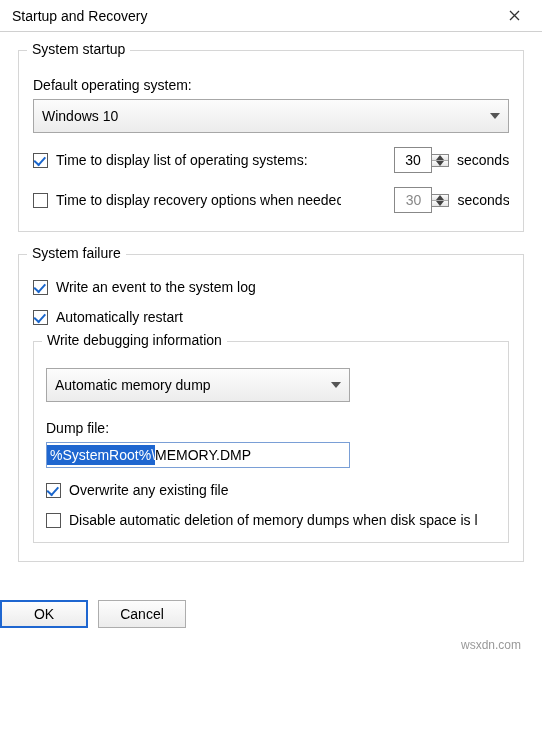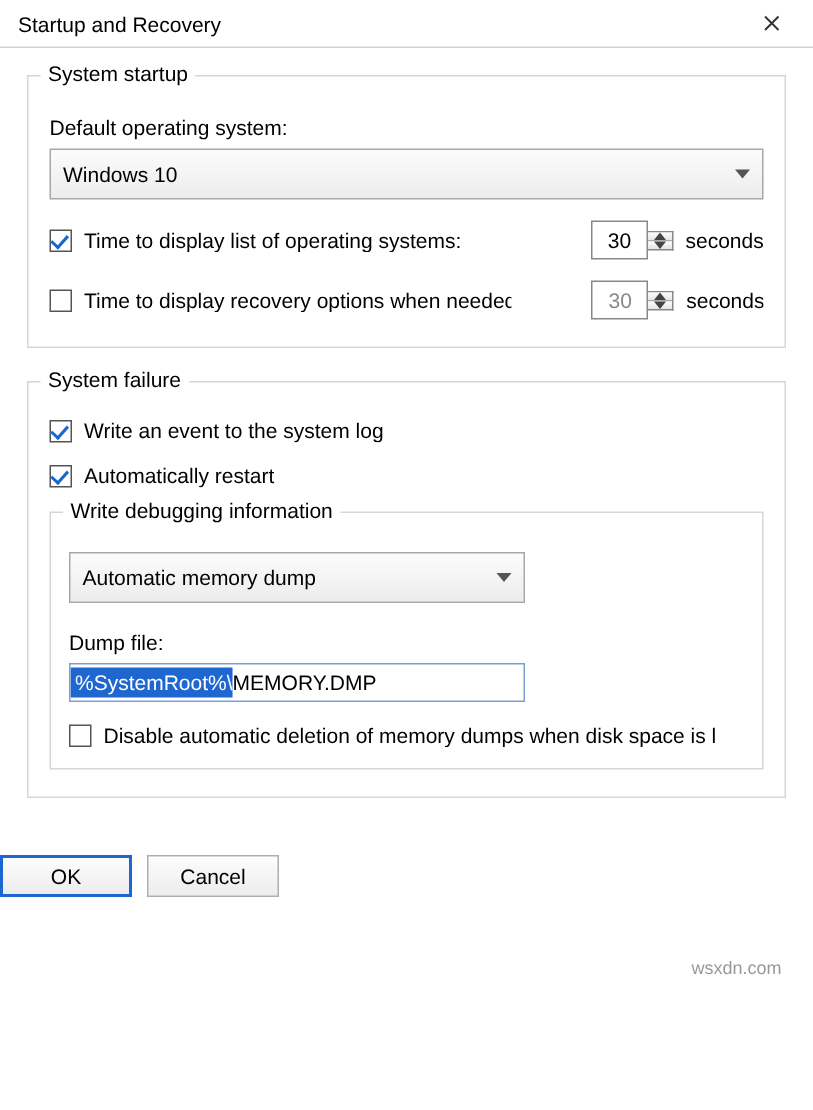--- a/index.html
+++ b/index.html
@@ -190,20 +190,24 @@
         <span class="chev"></span>
       </div>
 
       <div class="field-label" style="margin-top:18px">Dump file:</div>
       <div class="textfield">
         <span class="sel-highlight">%SystemRoot%\</span>
           <span class="rest-text">MEMORY.DMP</span>
       </div>
 
       <div class="row">
+        <span class="checkbox checked"></span>
+        <span class="label-text full">Overwrite any existing file</span>
+      </div>
+      <div class="row">
         <span class="checkbox"></span>
         <span class="label-text" style="max-width:440px">Disable automatic deletion of memory dumps when disk space is l</span>
       </div>
     </div>
   </div>
 
 </div>
 
 <div class="button-row">
   <div class="btn primary">

